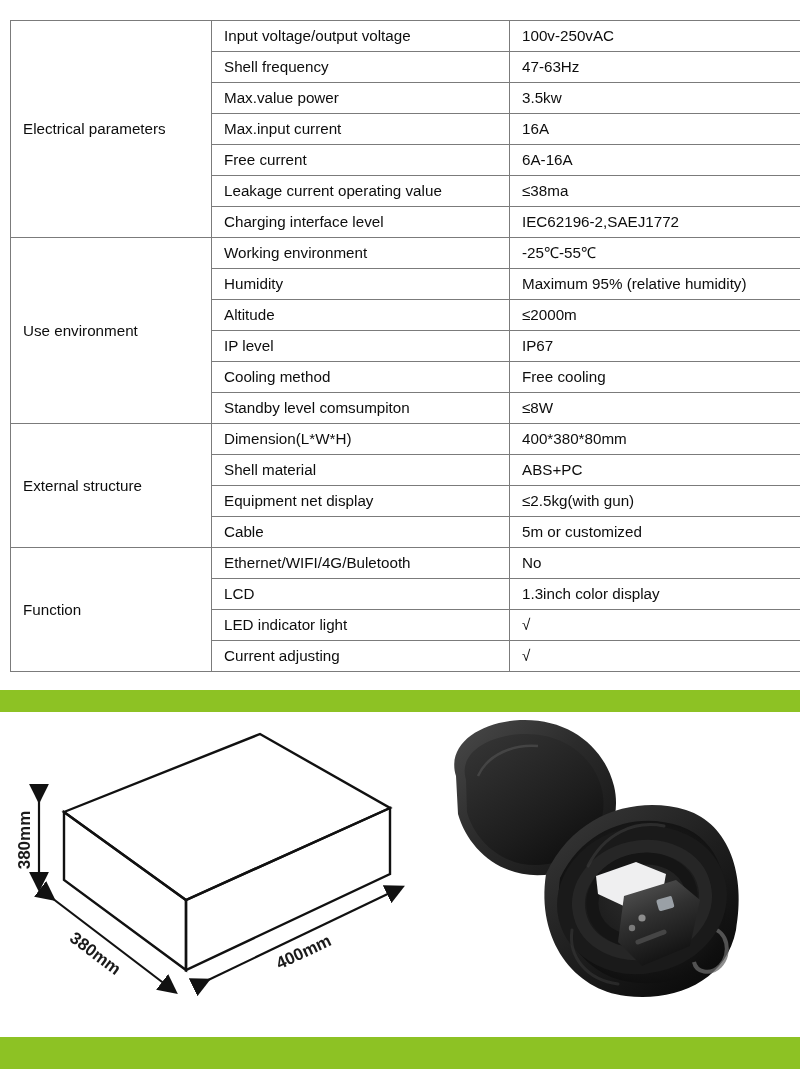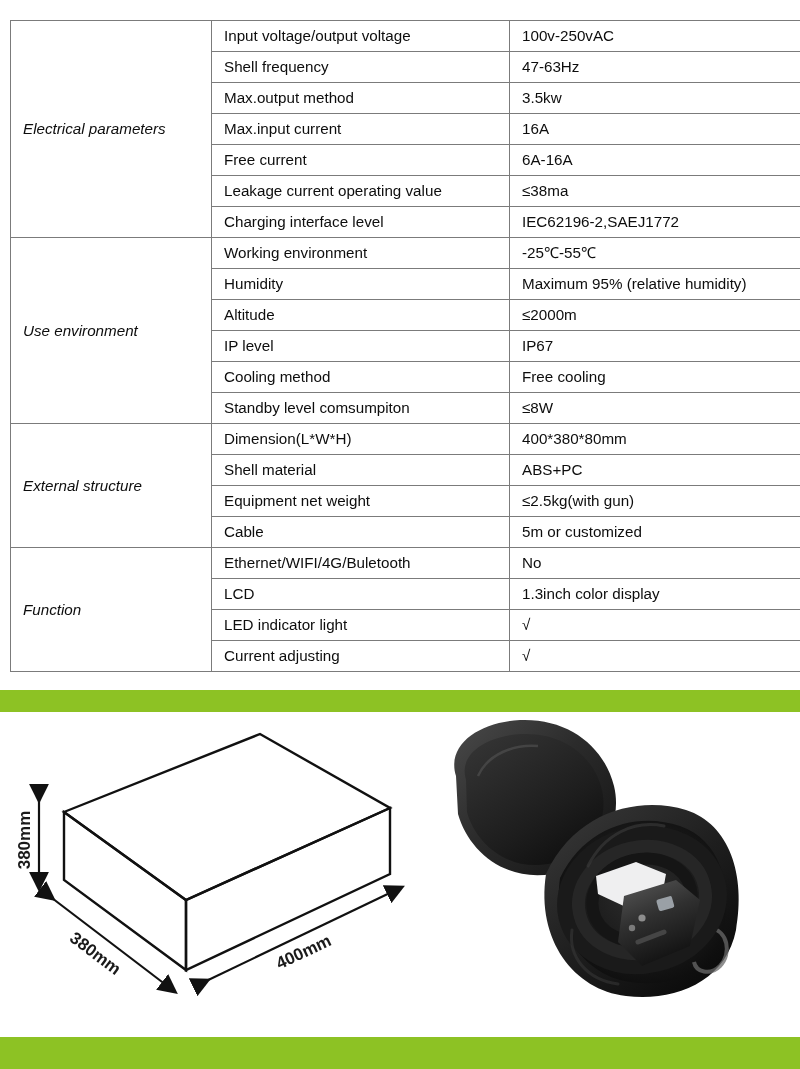--- a/index.html
+++ b/index.html
@@ -37,21 +37,20 @@
     color: #0d0d0d;
     vertical-align: middle;
     white-space: nowrap;
     overflow: hidden;
   }
   td.grp {
     width: 188px;
     font-size: 15.2px;
     padding-left: 7px;
     vertical-align: middle;
-    font-style: italic;
   }
   td.item { width: 285px; }
   td.val  { width: 305px; }
 
   
   #figure-section {
     position: absolute;
     left: 0;
     top: 690px;
     width: 800px;
@@ -103,21 +102,21 @@
       <tr>
         <td class="grp" rowspan="7">Electrical parameters</td>
         <td class="item">Input voltage/output voltage</td>
         <td class="val">100v-250vAC</td>
       </tr>
       <tr>
         <td class="item">Shell frequency</td>
         <td class="val">47-63Hz</td>
       </tr>
       <tr>
-        <td class="item">Max.output method</td>
+        <td class="item">Max.value power</td>
         <td class="val">3.5kw</td>
       </tr>
       <tr>
         <td class="item">Max.input current</td>
         <td class="val">16A</td>
       </tr>
       <tr>
         <td class="item">Free current</td>
         <td class="val">6A-16A</td>
       </tr>
@@ -159,21 +158,21 @@
       <tr>
         <td class="grp" rowspan="4">External structure</td>
         <td class="item">Dimension(L*W*H)</td>
         <td class="val">400*380*80mm</td>
       </tr>
       <tr>
         <td class="item">Shell material</td>
         <td class="val">ABS+PC</td>
       </tr>
       <tr>
-        <td class="item">Equipment net weight</td>
+        <td class="item">Equipment net display</td>
         <td class="val">≤2.5kg(with gun)</td>
       </tr>
       <tr>
         <td class="item">Cable</td>
         <td class="val">5m or customized</td>
       </tr>
 
       <tr>
         <td class="grp" rowspan="4">Function</td>
         <td class="item">Ethernet/WIFI/4G/Buletooth</td>

